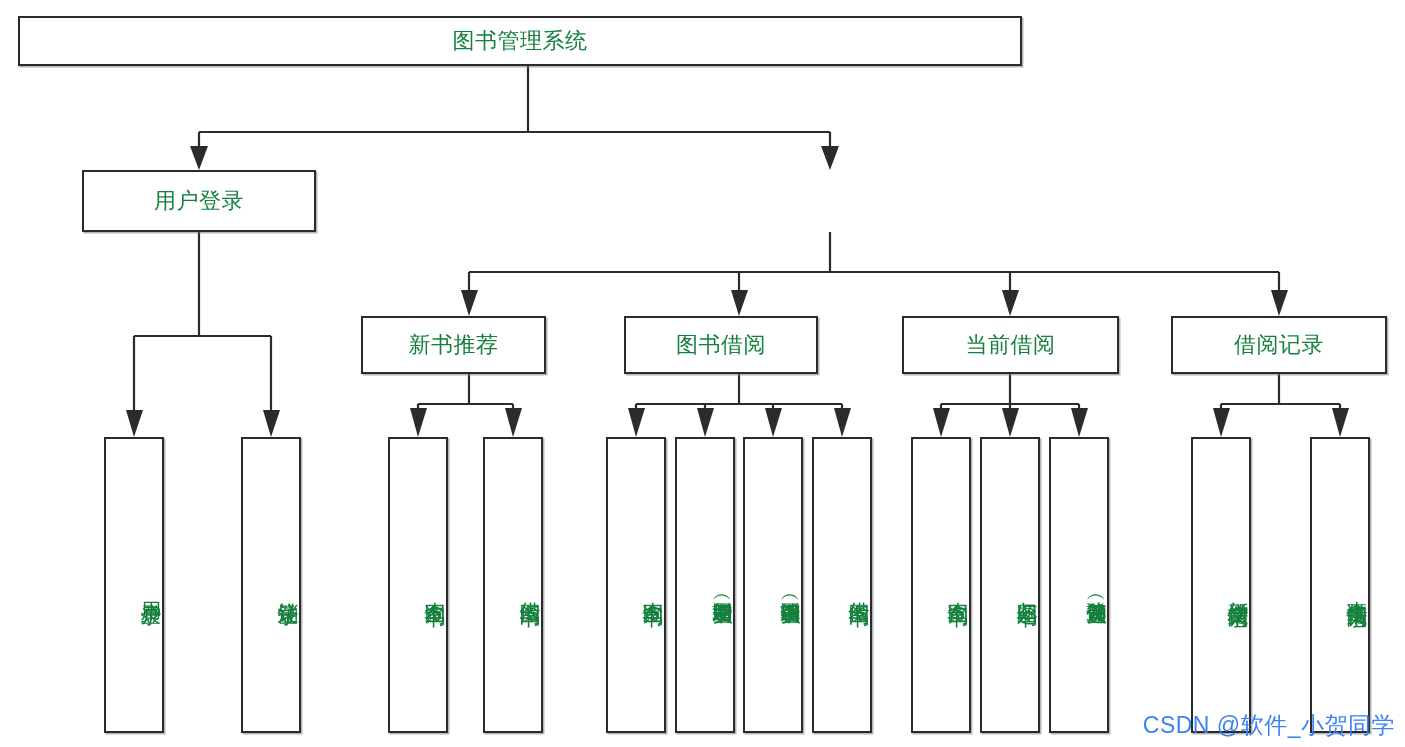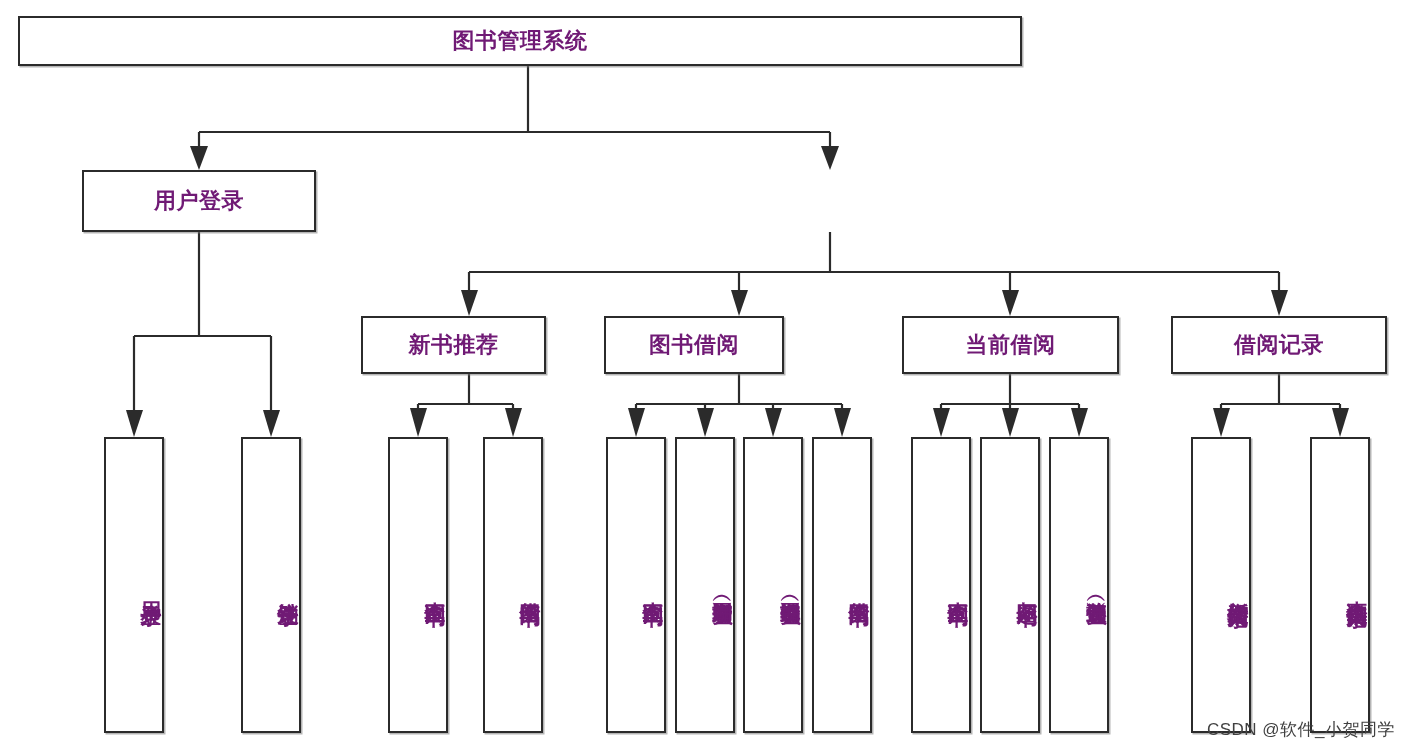--- a/index.html
+++ b/index.html
@@ -27,25 +27,24 @@
     background: #ffffff;
     border: 2px solid #2b2b2b;
     box-shadow: 1.5px 1.5px 0 rgba(120,120,120,0.55);
   }
   .node-label {
     position: absolute;
     left: 0; top: 0; right: 0; bottom: 0;
     display: flex;
     align-items: center;
     justify-content: center;
-    color: #701a75;
+    color: #15803d;
     line-height: 1.08;
     text-align: center;
     white-space: pre-line;
-    font-weight: bold;
   }
   .horiz .node-label {
     font-size: 22px;
     letter-spacing: 0.5px;
   }
   .vert .node-label {
     writing-mode: vertical-rl;
     text-orientation: upright;
     font-size: 21px;
     letter-spacing: 1.5px;
@@ -70,22 +69,22 @@
     fill: none;
   }
   .conn-arrow {
     fill: #2b2b2b;
     stroke: none;
   }
   #watermark {
     position: absolute;
     right: 10px;
     bottom: 6px;
-    font-size: 17px;
-    color: #404040;
+    font-size: 23px;
+    color: #3b82f6;
     letter-spacing: 0.5px;
     user-select: none;
   }
 </style>
 </head>
 <body>
 
 <div id="diagram-root">
 
   <svg id="connectors" viewBox="0 0 1405 747">
@@ -154,21 +153,21 @@
     <span class="node-label">图书管理系统</span>
   </div>
 
   <div class="node-box horiz" style="left:82px; top:170px; width:234px; height:62px;">
     <span class="node-label">用户登录</span>
   </div>
 
   <div class="node-box horiz" style="left:361px; top:316px; width:185px; height:58px;">
     <span class="node-label">新书推荐</span>
   </div>
-  <div class="node-box horiz" style="left:604px; top:316px; width:180px; height:58px;padding-left:36px;">
+  <div class="node-box horiz" style="left:624px; top:316px; width:194px; height:58px;padding-left:36px;">
     <span class="node-label">图书借阅</span>
   </div>
   <div class="node-box horiz" style="left:902px; top:316px; width:217px; height:58px;">
     <span class="node-label">当前借阅</span>
   </div>
   <div class="node-box horiz" style="left:1171px; top:316px; width:216px; height:58px;">
     <span class="node-label">借阅记录</span>
   </div>
 
   <div class="node-box vert" style="left:104px; top:437px; width:60px; height:296px;">

